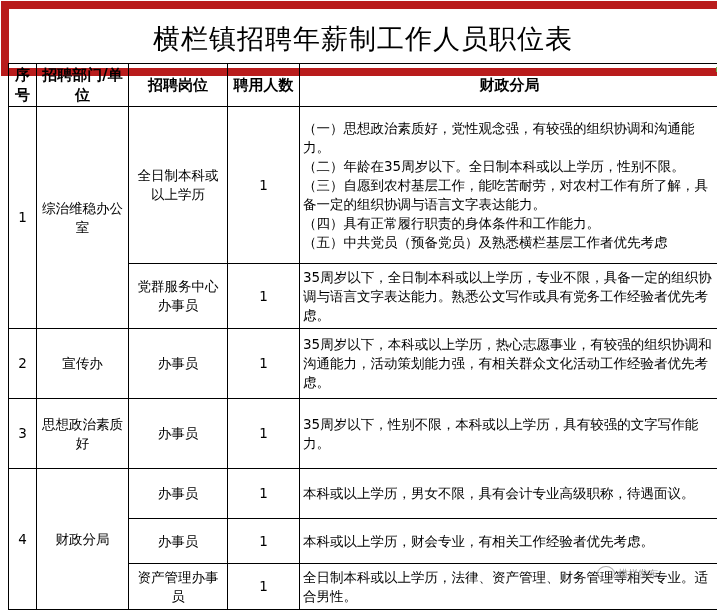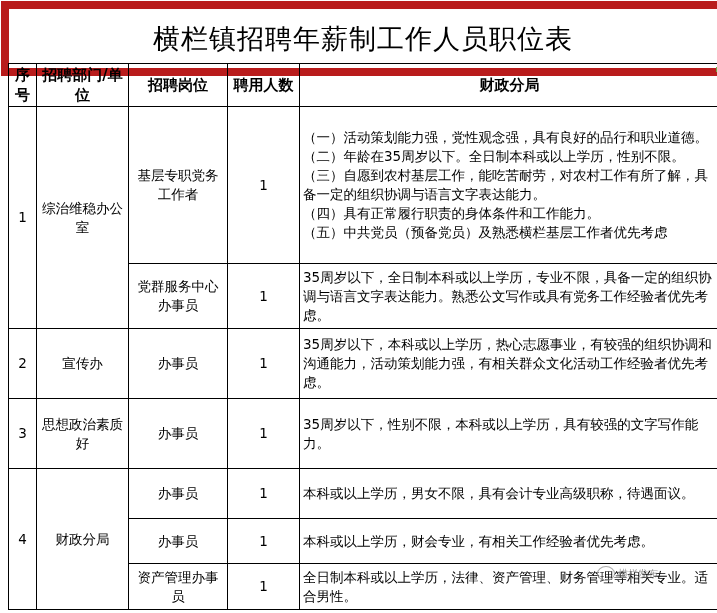--- a/index.html
+++ b/index.html
@@ -40,24 +40,24 @@
     <th>序号</th>
     <th>招聘部门/单位</th>
     <th>招聘岗位</th>
     <th>聘用人数</th>
     <th>财政分局</th>
   </tr>
 
   <tr style="height:157px">
     <td class="c" rowspan="2">1</td>
     <td class="c" rowspan="2">综治维稳办公室</td>
-    <td class="c">基层专职党务工作者</td>
+    <td class="c">全日制本科或以上学历</td>
     <td class="c">1</td>
     <td class="l">
-      <div>（一）活动策划能力强，党性观念强，具有良好的品行和职业道德。</div>
+      <div>（一）思想政治素质好，党性观念强，有较强的组织协调和沟通能力。</div>
       <div>（二）年龄在35周岁以下。全日制本科或以上学历，性别不限。</div>
       <div>（三）自愿到农村基层工作，能吃苦耐劳，对农村工作有所了解，具备一定的组织协调与语言文字表达能力。</div>
       <div>（四）具有正常履行职责的身体条件和工作能力。</div>
       <div>（五）中共党员（预备党员）及熟悉横栏基层工作者优先考虑</div>
     </td>
   </tr>
   <tr style="height:65px">
     <td class="c">党群服务中心办事员</td>
     <td class="c">1</td>
     <td class="l">35周岁以下，全日制本科或以上学历，专业不限，具备一定的组织协调与语言文字表达能力。熟悉公文写作或具有党务工作经验者优先考虑。</td>

